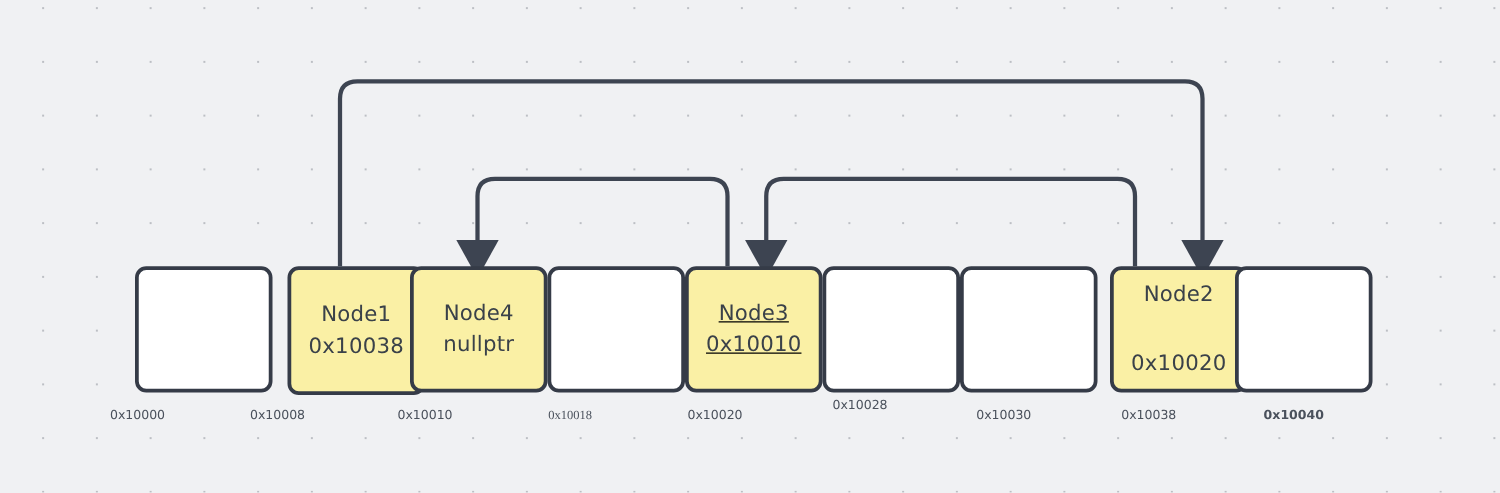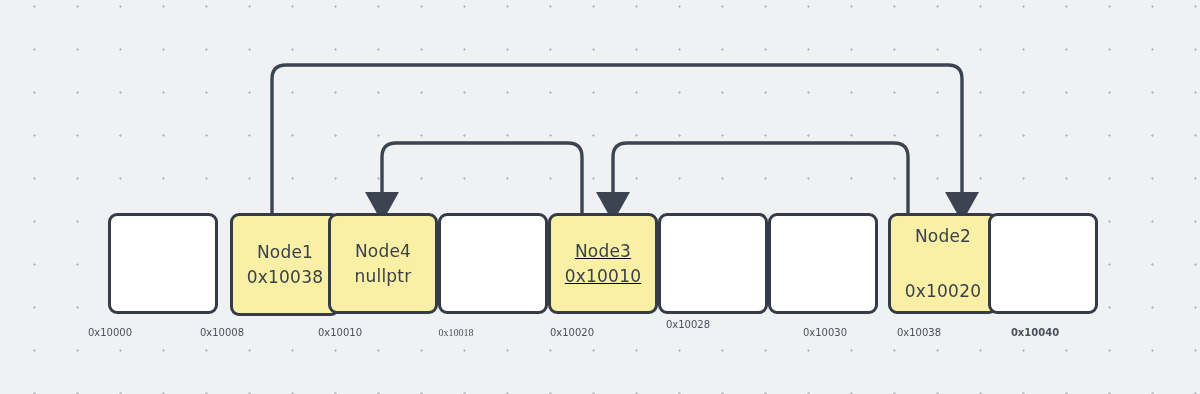--- a/index.html
+++ b/index.html
@@ -95,17 +95,17 @@
     <span class="ln"></span>
     <span class="ln"></span>
   </div>
 
   <div class="addr" style="left:110px;top:327px;">0x10000</div>
   <div class="addr" style="left:222px;top:327px;">0x10008</div>
   <div class="addr" style="left:340px;top:327px;">0x10010</div>
   <div class="addr" style="left:456px;top:327px;font-family:Liberation Serif, serif;">0x10018</div>
   <div class="addr" style="left:572px;top:327px;">0x10020</div>
   <div class="addr" style="left:688px;top:319px;">0x10028</div>
-  <div class="addr" style="left:825px;top:327px;">0x10030</div>
+  <div class="addr" style="left:803px;top:327px;">0x10030</div>
   <div class="addr" style="left:919px;top:327px;">0x10038</div>
   <div class="addr" style="left:1035px;top:327px;font-weight:bold;">0x10040</div>
 
 </div>
 
 </body></html>

